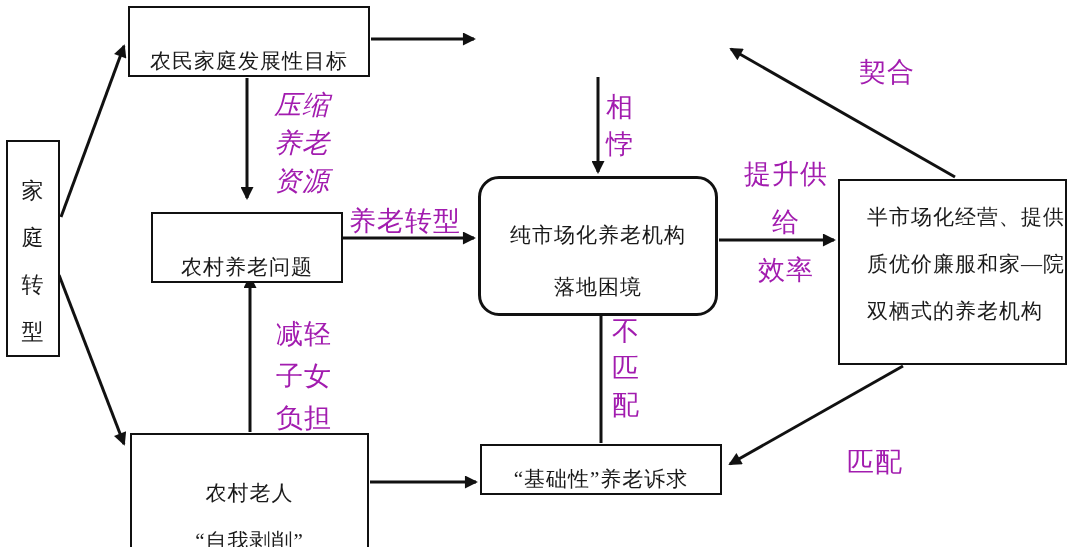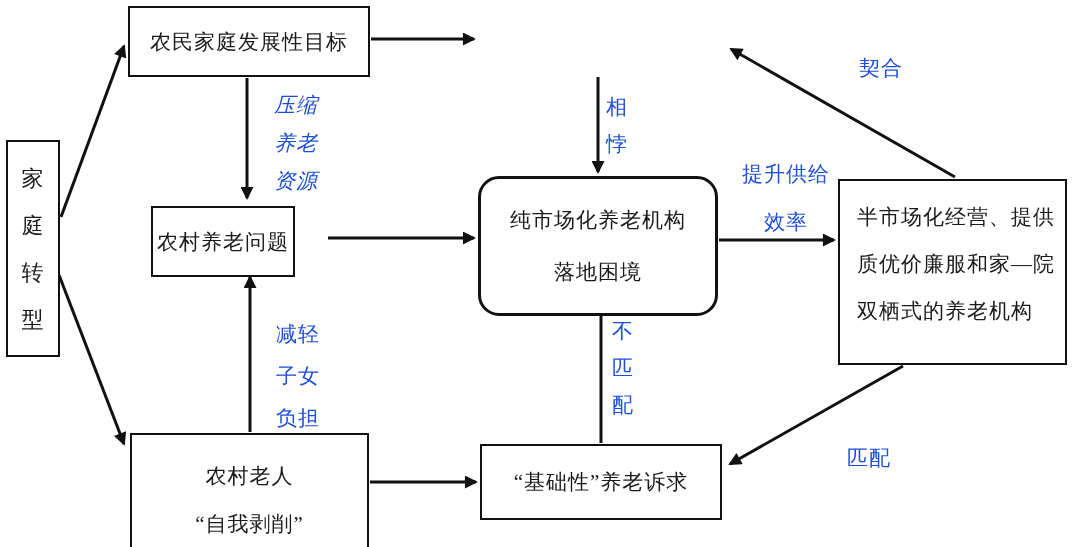--- a/index.html
+++ b/index.html
@@ -22,48 +22,48 @@
     top: 0;
     width: 1080px;
     height: 547px;
   }
   .node {
     position: absolute;
     box-sizing: border-box;
     border: 2px solid #111111;
     background: #ffffff;
     display: flex;
-    align-items: center;
+    align-items: flex-end;
     justify-content: center;
     font-size: 21px;
     color: #1a1a1a;
   }
   .node .txt {
     white-space: pre-line;
     text-align: center;
     letter-spacing: 1px;
   }
   .node-family    { left: 6px;   top: 140px; width: 54px;  height: 217px; }
   .node-family .txt { line-height: 47px; font-size: 22px; }
   .node-goals     { left: 128px; top: 6px;   width: 242px; height: 71px; }
   .node-lowcost   { left: 478px; top: 5px;   width: 244px; height: 71px; }
-  .node-problem   { left: 151px; top: 206px; width: 144px; height: 71px; }
+  .node-problem   { left: 151px; top: 212px; width: 192px; height: 71px; }
   .node-dilemma   { left: 478px; top: 176px; width: 240px; height: 140px; border-width: 3px; border-radius: 21px; }
   .node-dilemma .txt { line-height: 52px; }
   .node-semi      { left: 838px; top: 179px; width: 229px; height: 186px;
-                    align-items: flex-start; justify-content: flex-start;
+                    align-items: flex-start; justify-content: flex-end;
                     padding: 13px 0 0 17px; }
   .node-semi .txt { line-height: 47px; text-align: left; }
   .node-elders    { left: 130px; top: 433px; width: 239px; height: 134px; }
   .node-elders .txt { line-height: 48px; }
-  .node-basic     { left: 480px; top: 444px; width: 242px; height: 76px; }
+  .node-basic     { left: 480px; top: 444px; width: 242px; height: 51px; }
   .edge-label {
     position: absolute;
-    font-size: 21px;
-    color: #1d4ed8;
+    font-size: 27px;
+    color: #a21caf;
     white-space: pre-line;
     letter-spacing: 1px;
   }
   .lbl-compress  { left: 274px; top: 86px;  line-height: 38px; font-style: italic; }
   .lbl-contradict{ left: 606px; top: 89px;  line-height: 37px; }
   .lbl-fit       { left: 859px; top: 54px; }
   .lbl-transform { left: 349px; top: 203px; }
   .lbl-supply    { left: 738px; top: 150px; width: 96px; text-align: center; line-height: 48px; }
   .lbl-burden    { left: 276px; top: 313px; line-height: 42px; }
   .lbl-mismatch  { left: 612px; top: 313px; line-height: 37px; }
@@ -130,20 +130,21 @@
   <div class="node node-basic">
     <span class="txt">“基础性”养老诉求</span>
   </div>
 
   <div class="edge-label lbl-compress">压缩
 养老
 资源</div>
   <div class="edge-label lbl-contradict">相
 悖</div>
   <div class="edge-label lbl-fit">契合</div>
+  <div class="edge-label lbl-transform">养老转型</div>
   <div class="edge-label lbl-burden">减轻
 子女
 负担</div>
   <div class="edge-label lbl-supply">提升供给
 效率</div>
   <div class="edge-label lbl-mismatch">不
 匹
 配</div>
   <div class="edge-label lbl-match">匹配</div>
 

